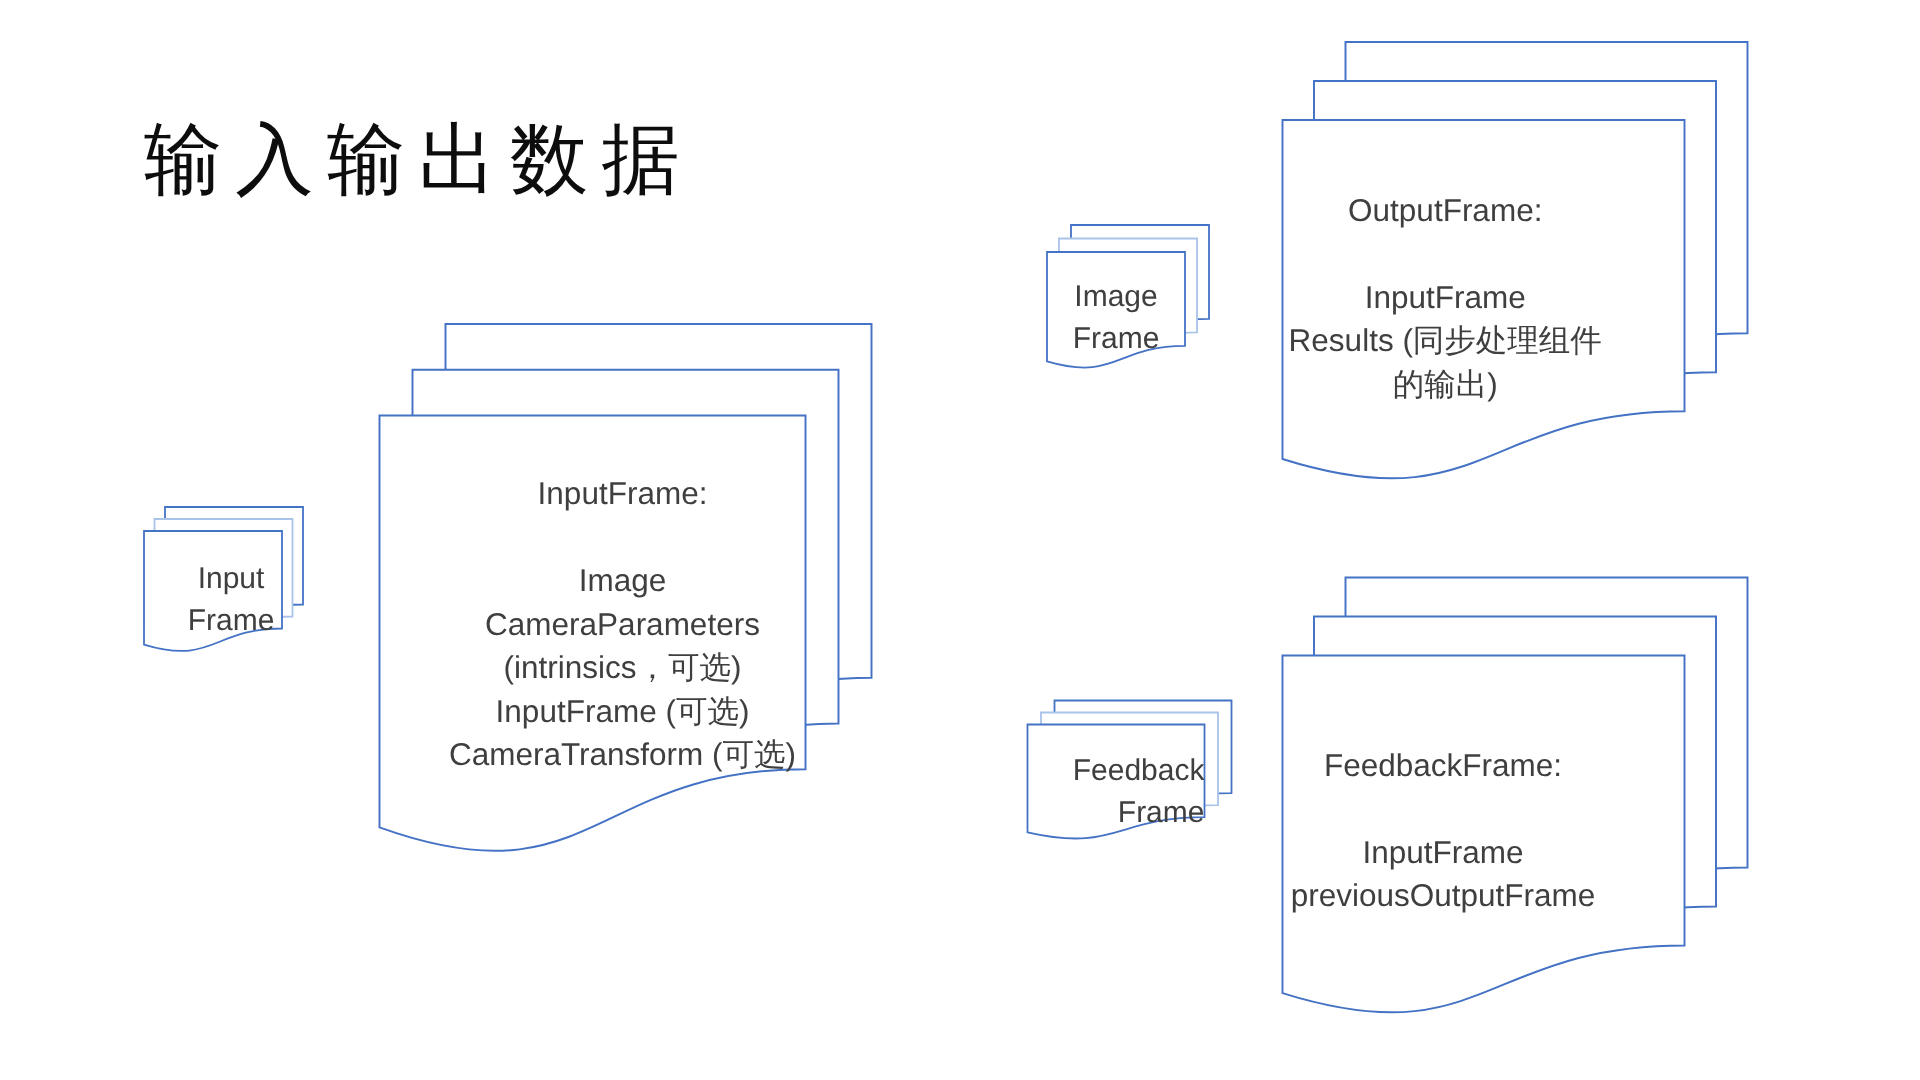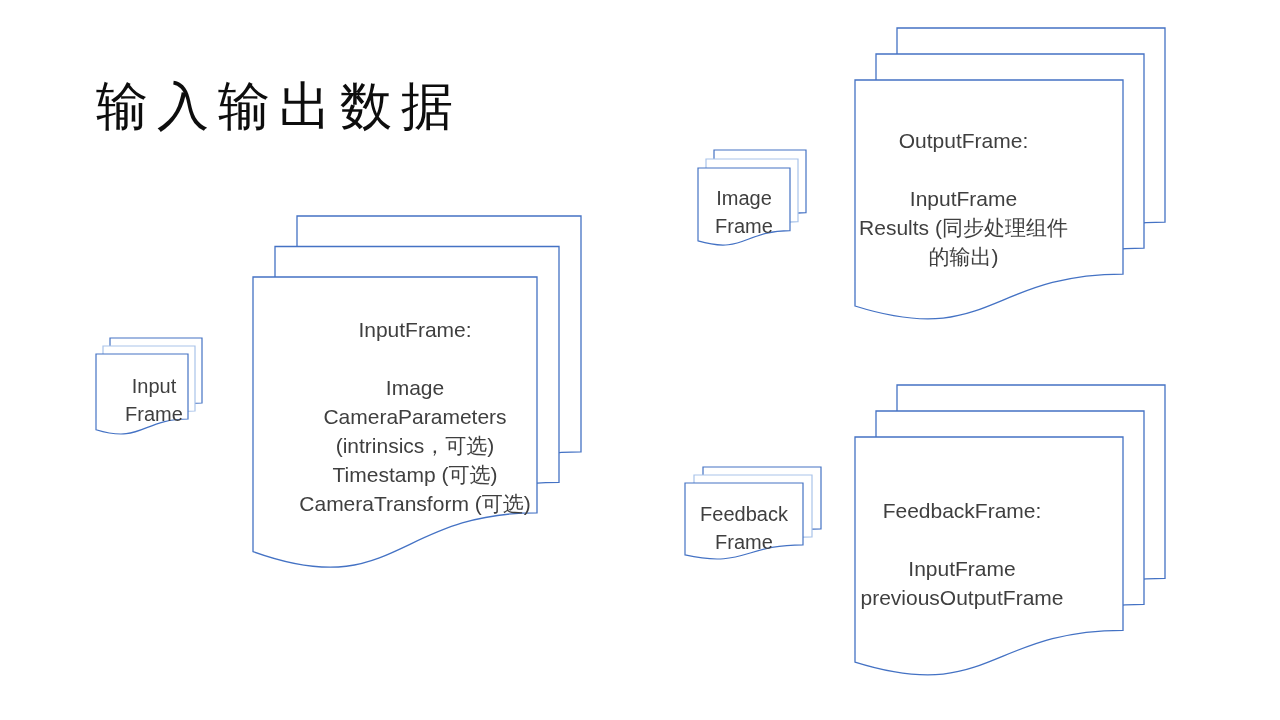--- a/index.html
+++ b/index.html
@@ -84,38 +84,38 @@
     <div class="ln">Input</div>
     <div class="ln">Frame</div>
   </div>
 
   <div class="doc-label large-label" style="left:253px;top:315px;width:284px;padding-left:20px;">
     <div class="ln">InputFrame:</div>
     <div class="ln"></div>
     <div class="ln">Image</div>
     <div class="ln">CameraParameters</div>
     <div class="ln">(intrinsics，可选)</div>
-    <div class="ln">Timestamp (可选)</div>
+    <div class="ln">InputFrame (可选)</div>
     <div class="ln">CameraTransform (可选)</div>
   </div>
 
   <div class="doc-label small-label" style="left:698px;top:184px;width:92px;">
     <div class="ln">Image</div>
     <div class="ln">Frame</div>
   </div>
 
   <div class="doc-label large-label" style="left:855px;top:126px;width:217px;">
     <div class="ln">OutputFrame:</div>
     <div class="ln"></div>
     <div class="ln">InputFrame</div>
     <div class="ln">Results (同步处理组件</div>
     <div class="ln">的输出)</div>
   </div>
 
-  <div class="doc-label small-label" style="left:685px;top:500px;width:118px;">
+  <div class="doc-label small-label" style="left:685px;top:500px;width:118px;align-items:flex-end;">
     <div class="ln">Feedback</div>
     <div class="ln">Frame</div>
   </div>
 
   <div class="doc-label large-label" style="left:828px;top:496px;width:268px;">
     <div class="ln">FeedbackFrame:</div>
     <div class="ln"></div>
     <div class="ln">InputFrame</div>
     <div class="ln">previousOutputFrame</div>
   </div>

